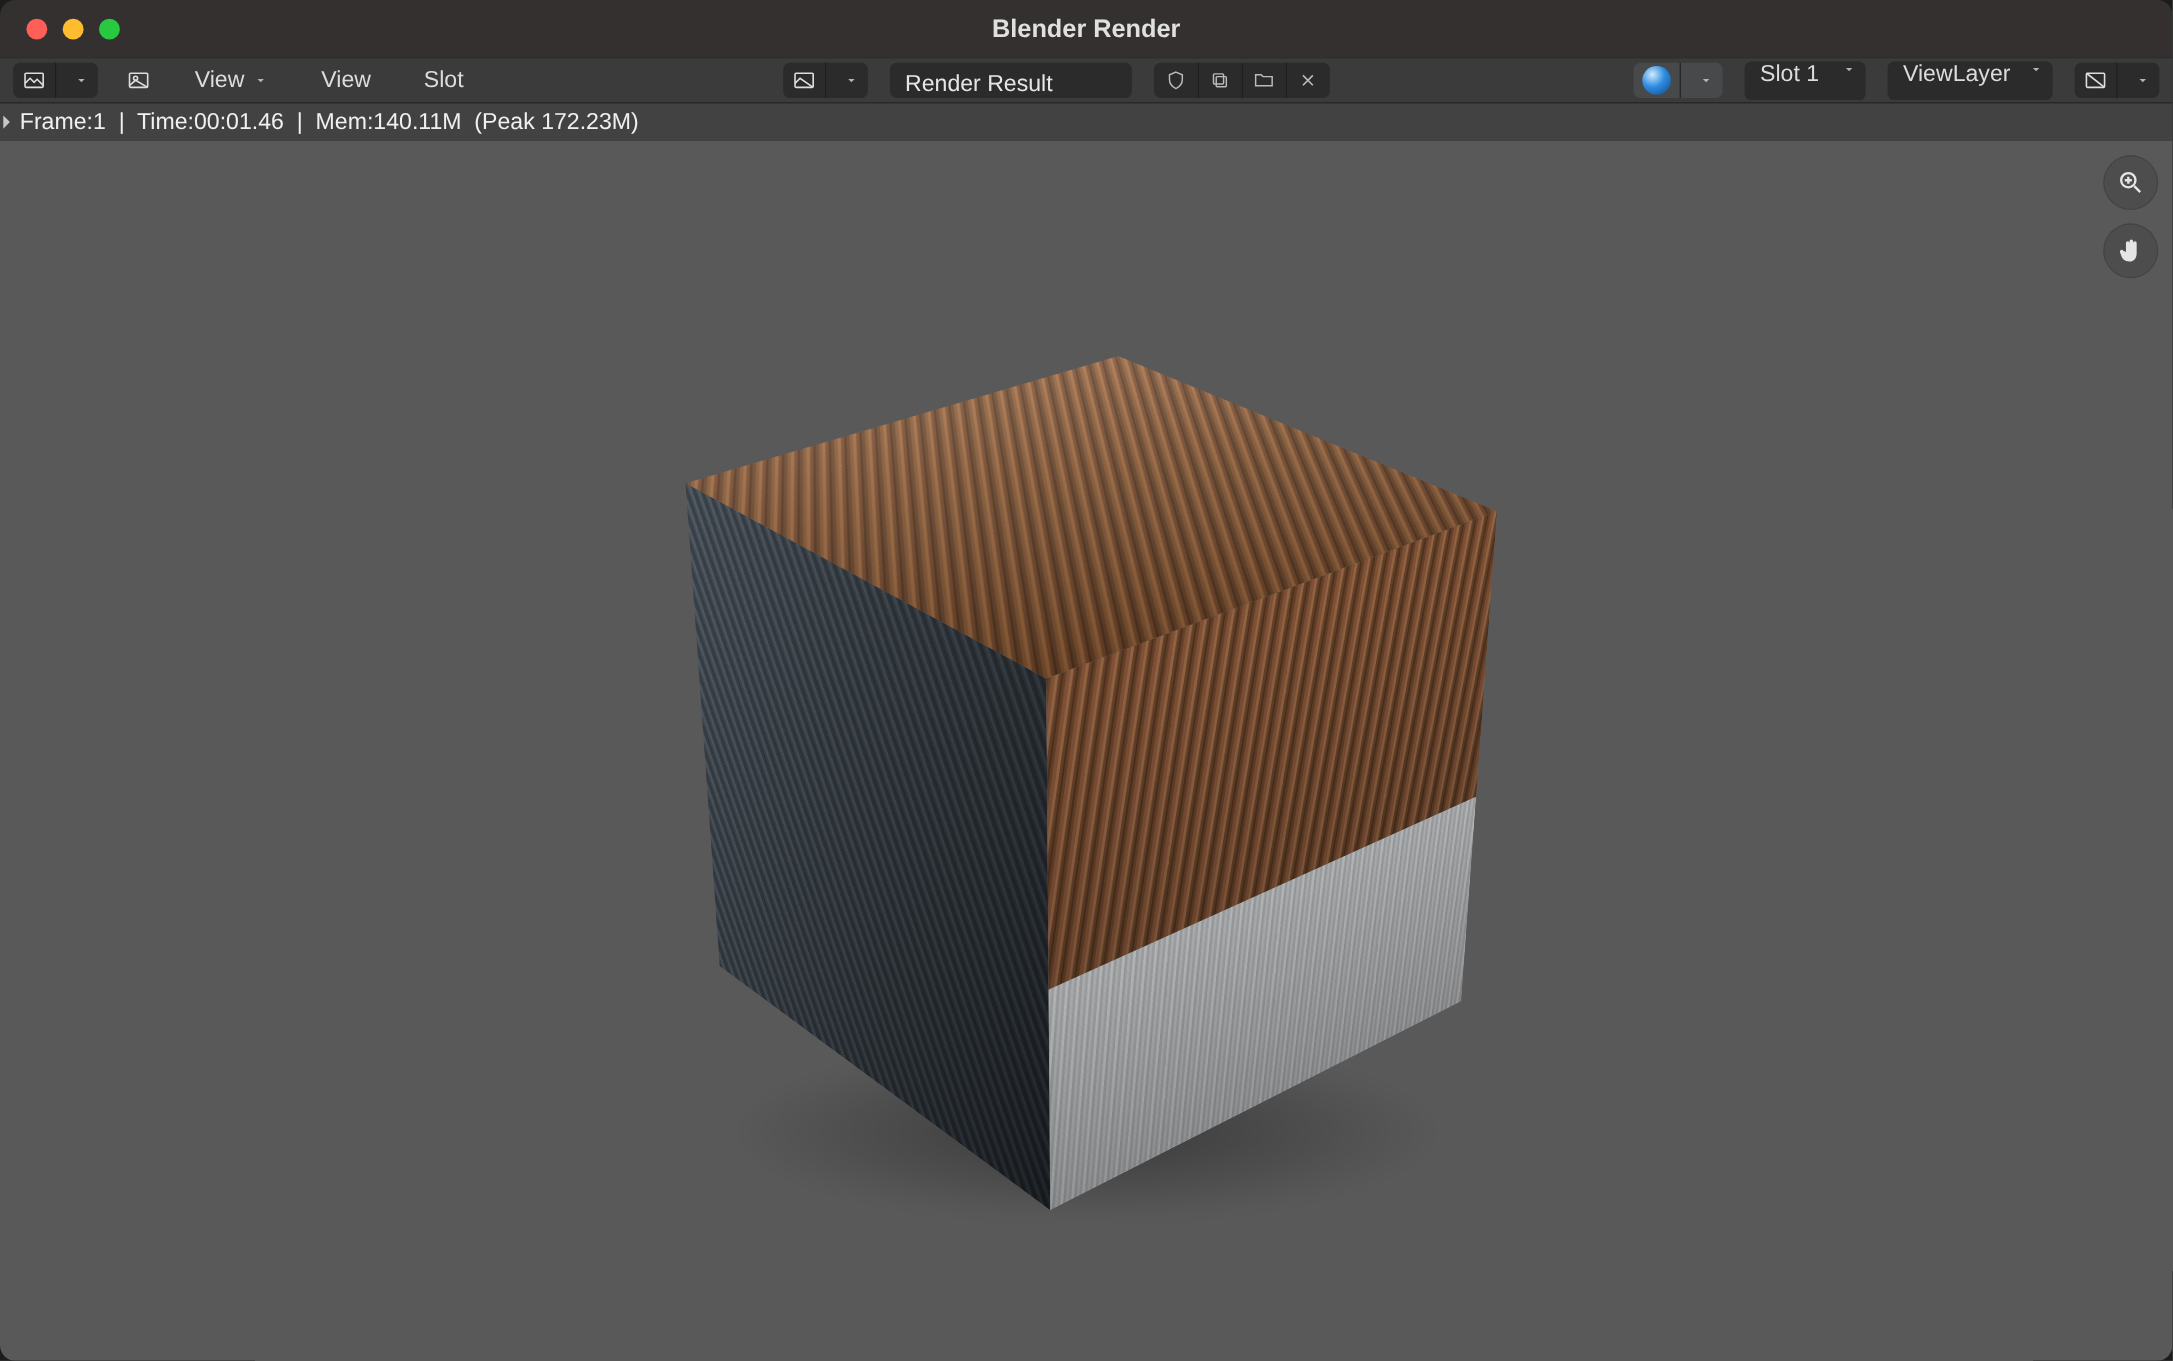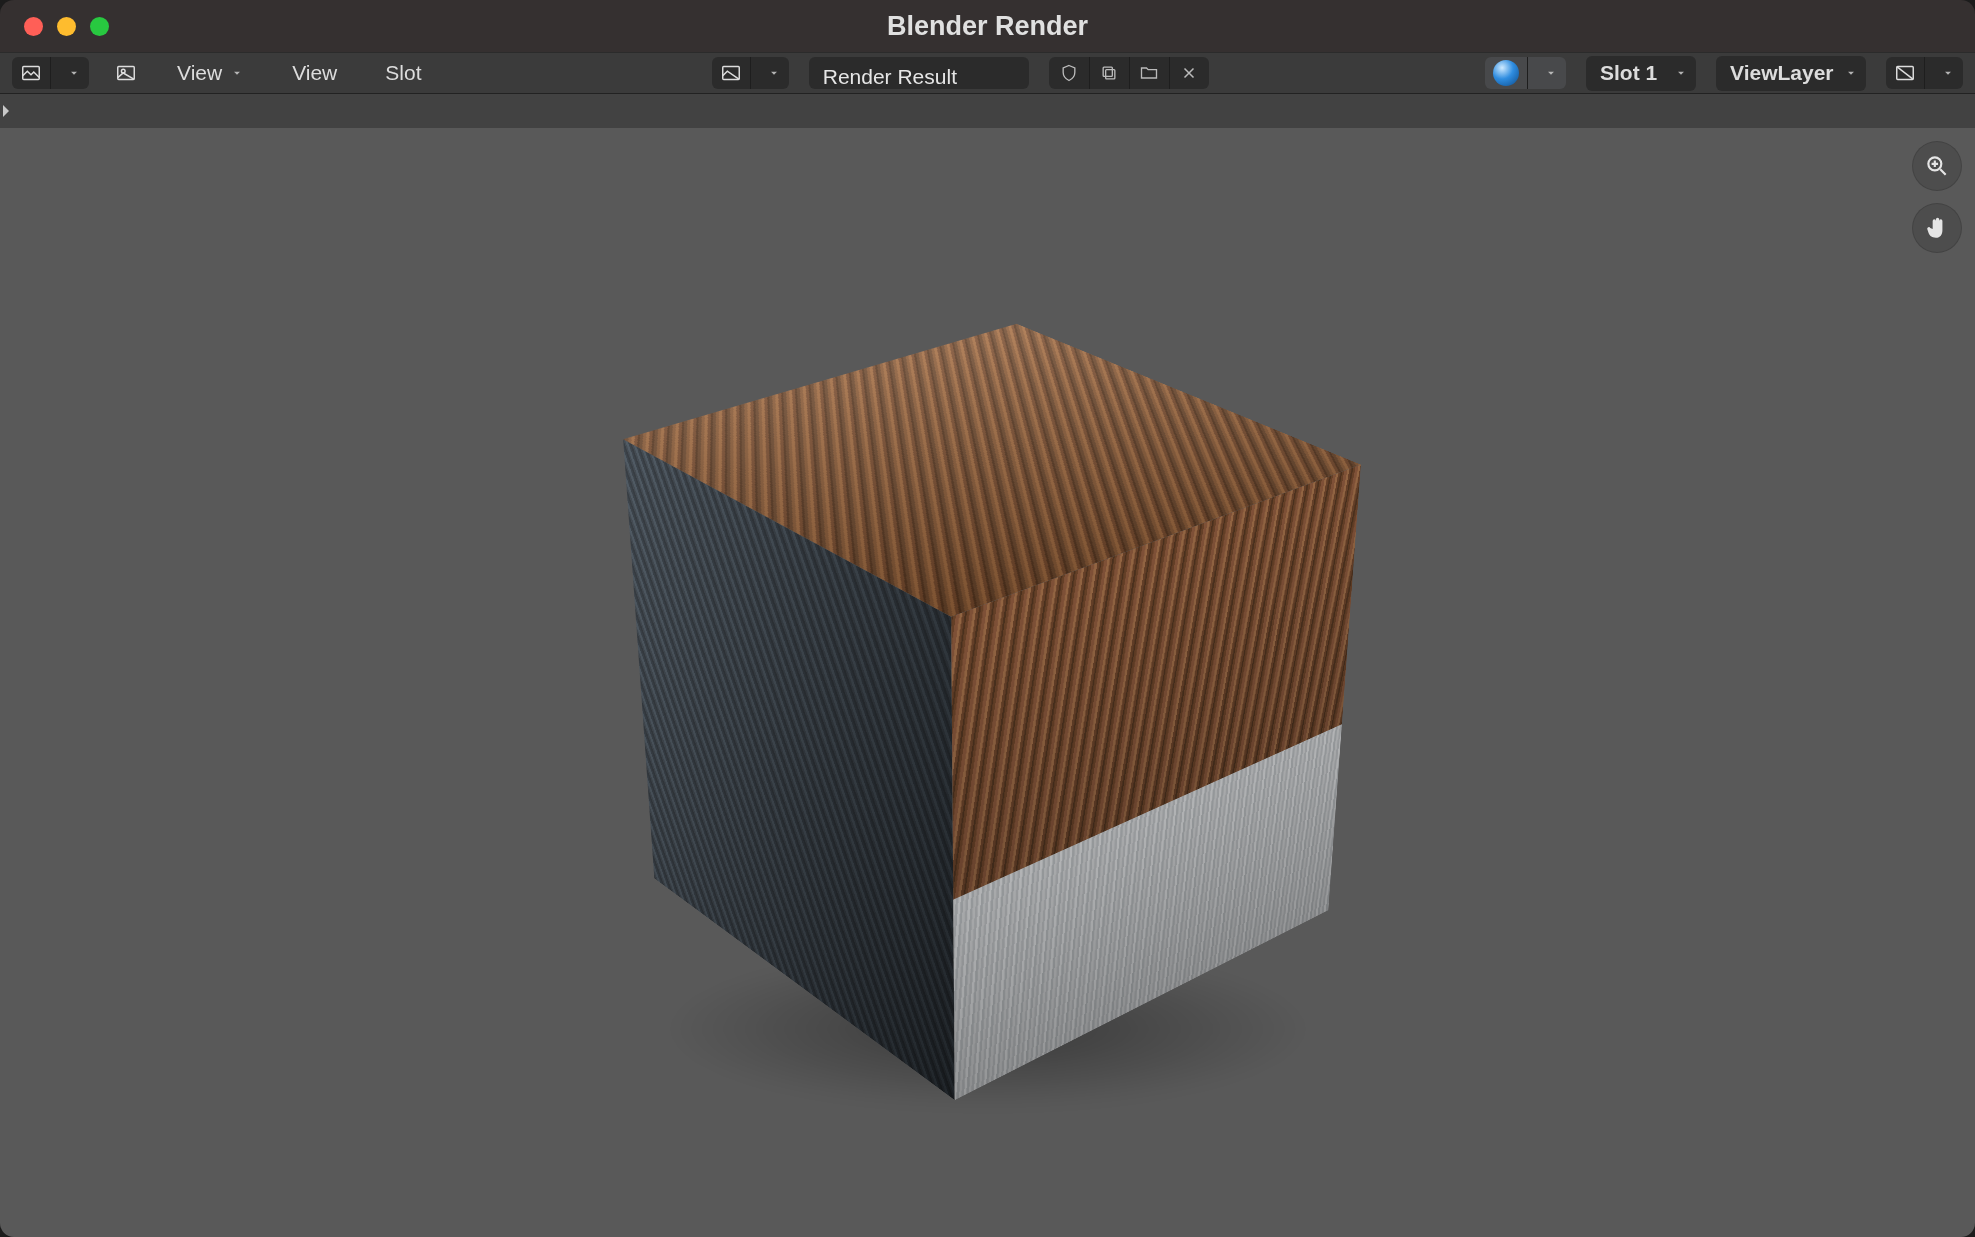--- a/index.html
+++ b/index.html
@@ -16,21 +16,21 @@
     border-top-left-radius:14px;
     border-top-right-radius:14px;
   }
   .traffic-lights { display:flex; gap:14px; margin-left:24px; }
   .tl { width:19px; height:19px; border-radius:50%; }
   .tl.close{ background:#ff5f57; }
   .tl.min  { background:#febc2e; }
   .tl.max  { background:#28c840; }
   .title-text {
     position:absolute; left:0; right:0; text-align:center;
-    color:#e0e0e0; font-size:27px; font-weight:600;
+    color:#e0e0e0; font-size:23px; font-weight:600;
     pointer-events:none;
   }
 
   
   .header {
     height:42px;
     background:#3b3b3b;
     border-top:1px solid #2b2b2b;
     border-bottom:1px solid #222;
     display:flex;
@@ -67,25 +67,24 @@
     width:40px; display:flex; align-items:center; justify-content:center;
   }
   .icon-stack .cell + .cell { border-left:1px solid #1e1e1e; }
 
   .blue-sphere {
     width:26px; height:26px; border-radius:50%;
     background: radial-gradient(circle at 35% 30%, #cfeaff 0%, #2f8de0 45%, #0c4a8a 100%);
   }
   .dropdown {
     background:#2b2b2b; height:35px; border-radius:6px;
-    display:flex; align-items:center;
+    display:flex; 
     padding:0 8px 0 14px; gap:10px;
     min-width:110px;
     justify-content:space-between;
-    font-weight:bold;
   }
 
   
   .status {
     height:34px;
     background:#424242;
     display:flex; align-items:center;
     padding:0 18px;
     color:#f0f0f0;
     font-size:21px;
@@ -361,20 +360,28 @@
       </div>
   </div>
 </div>
 
 <div class="status">
   <div class="edge-tab">
     <svg width="10" height="16" viewBox="0 0 10 16" fill="#c8c8c8">
         <path d="M2 2l6 6-6 6z"></path>
       </svg>
   </div>
+  <span>
+    <span>Frame:</span><span>1</span>
+    &nbsp;|&nbsp;
+    <span>Time:</span><span>00:01.46</span>
+    &nbsp;|&nbsp;
+    <span>Mem:</span><span>140.11M</span>
+    &nbsp;(<span>Peak</span>&nbsp;<span>172.23M</span>)
+  </span>
 </div>
 
 <div class="viewport">
   <div class="shadow"></div>
   <div class="stage">
     <div class="cube">
       <div class="face top">
           <div class="fur"></div>
         </div>
       <div class="face right">

